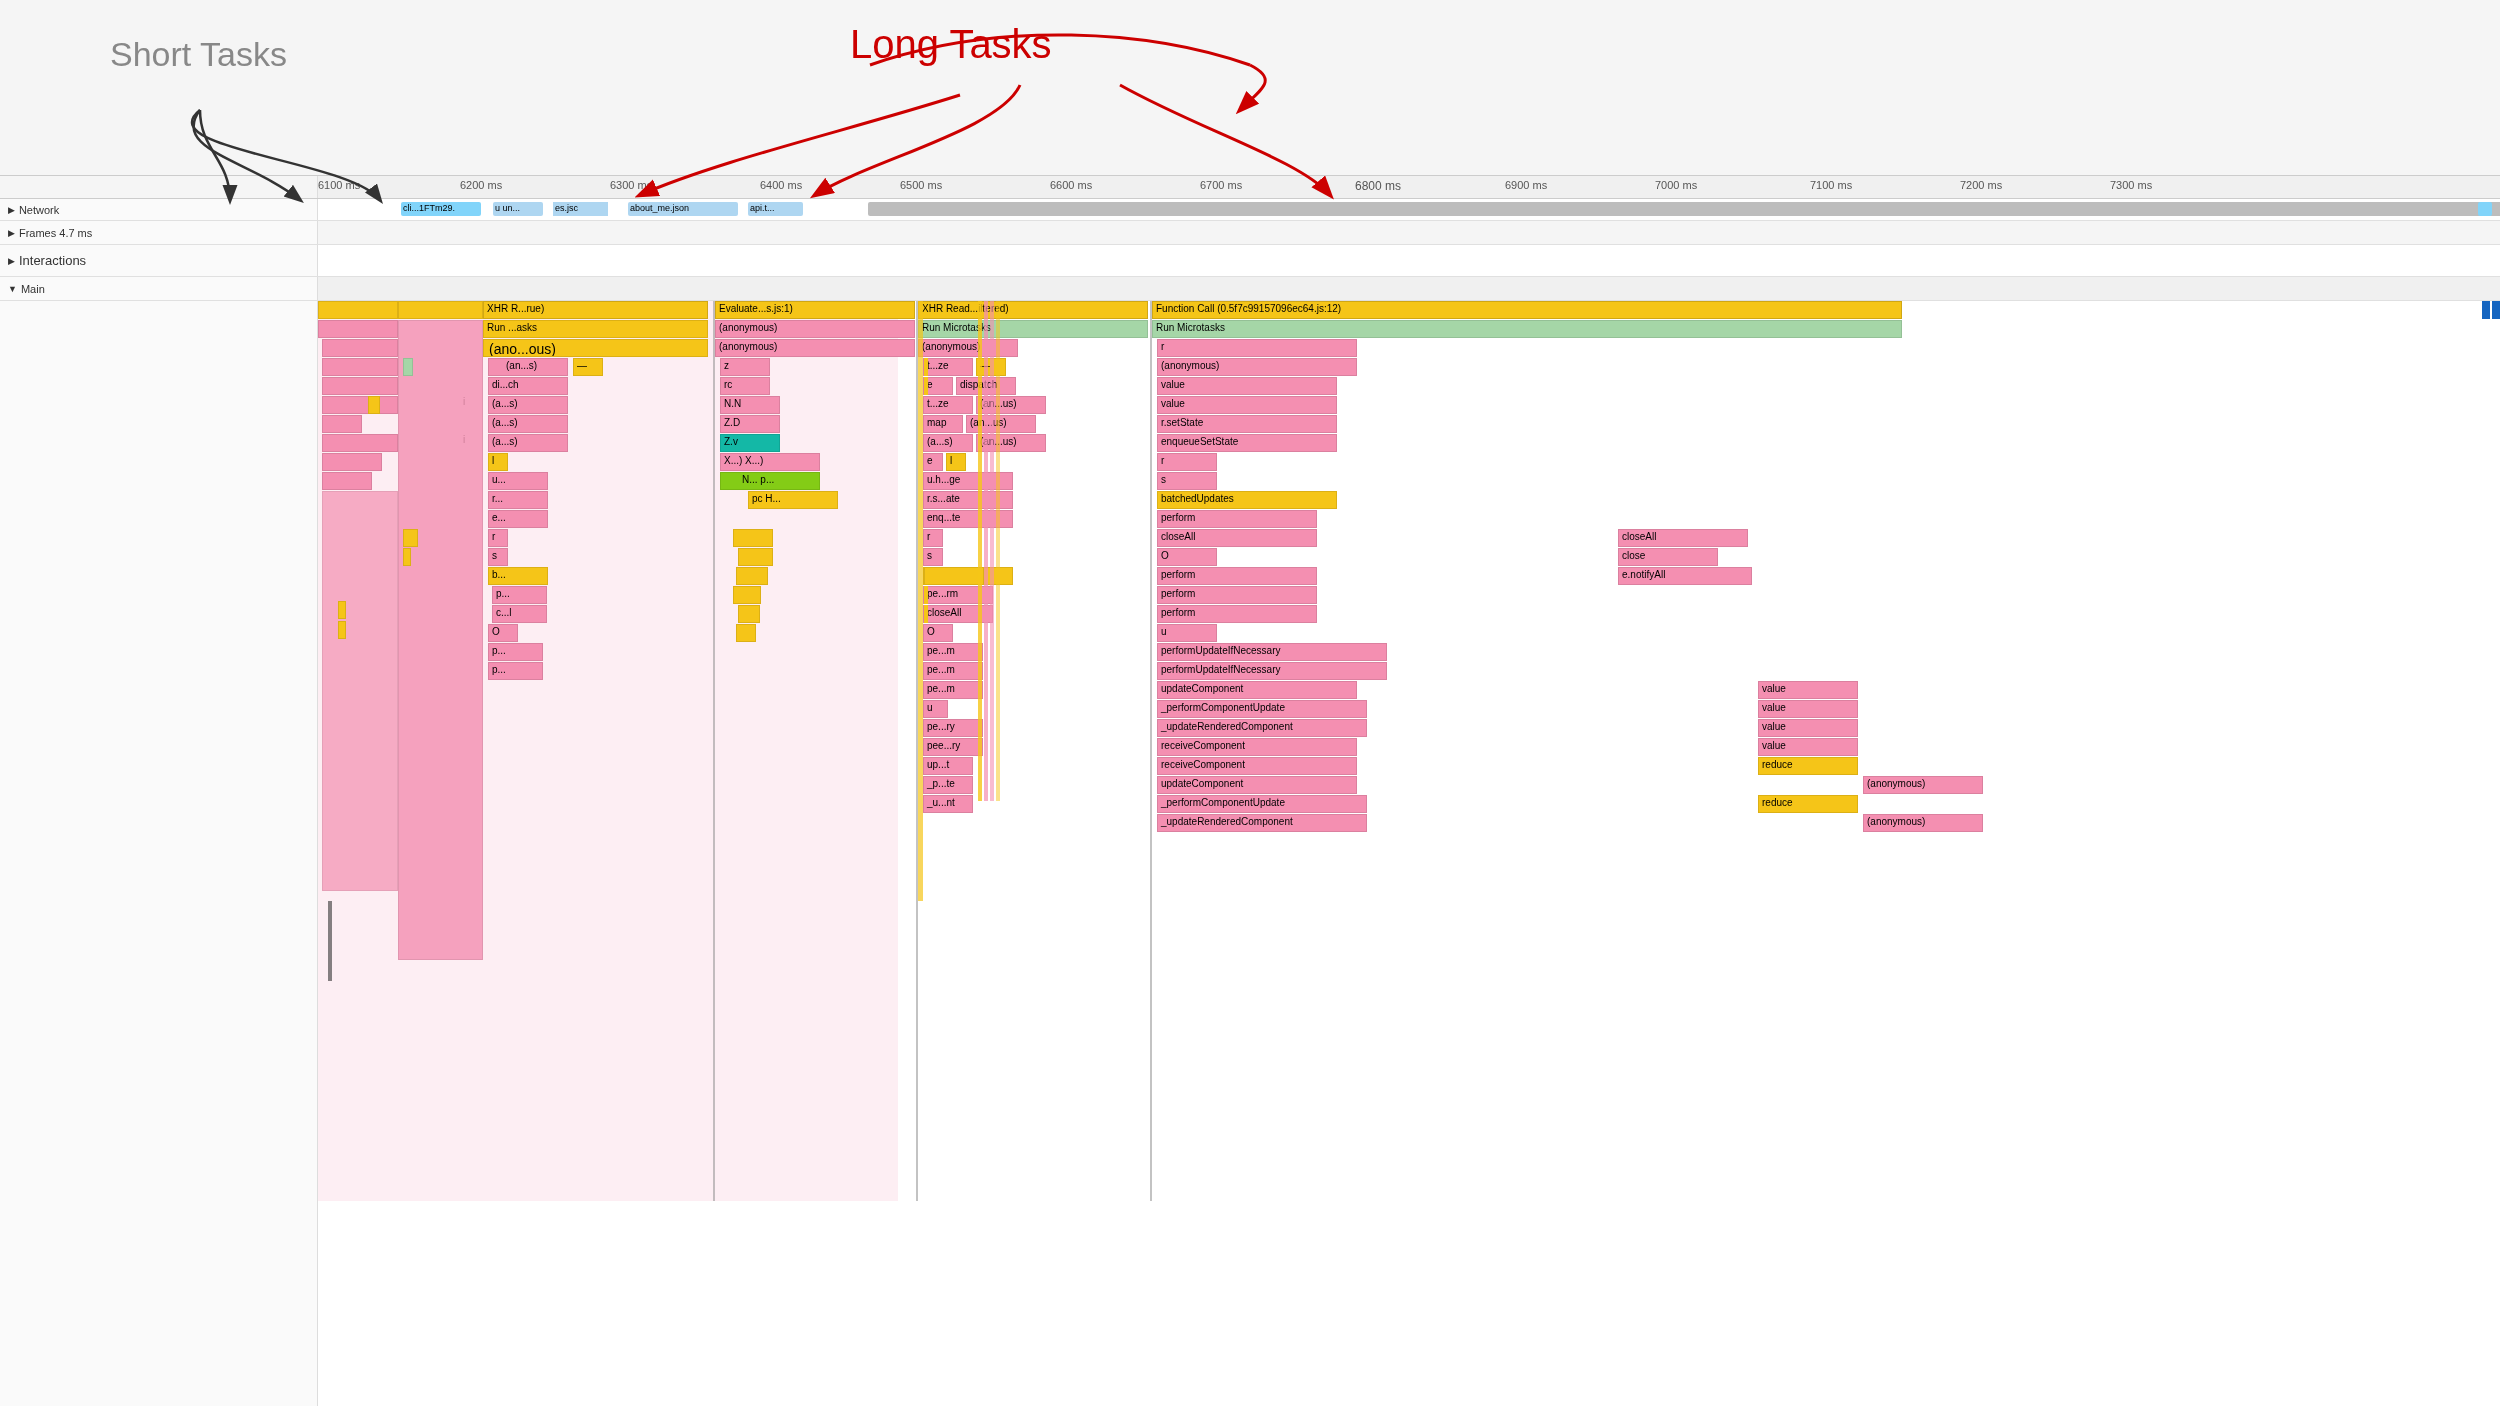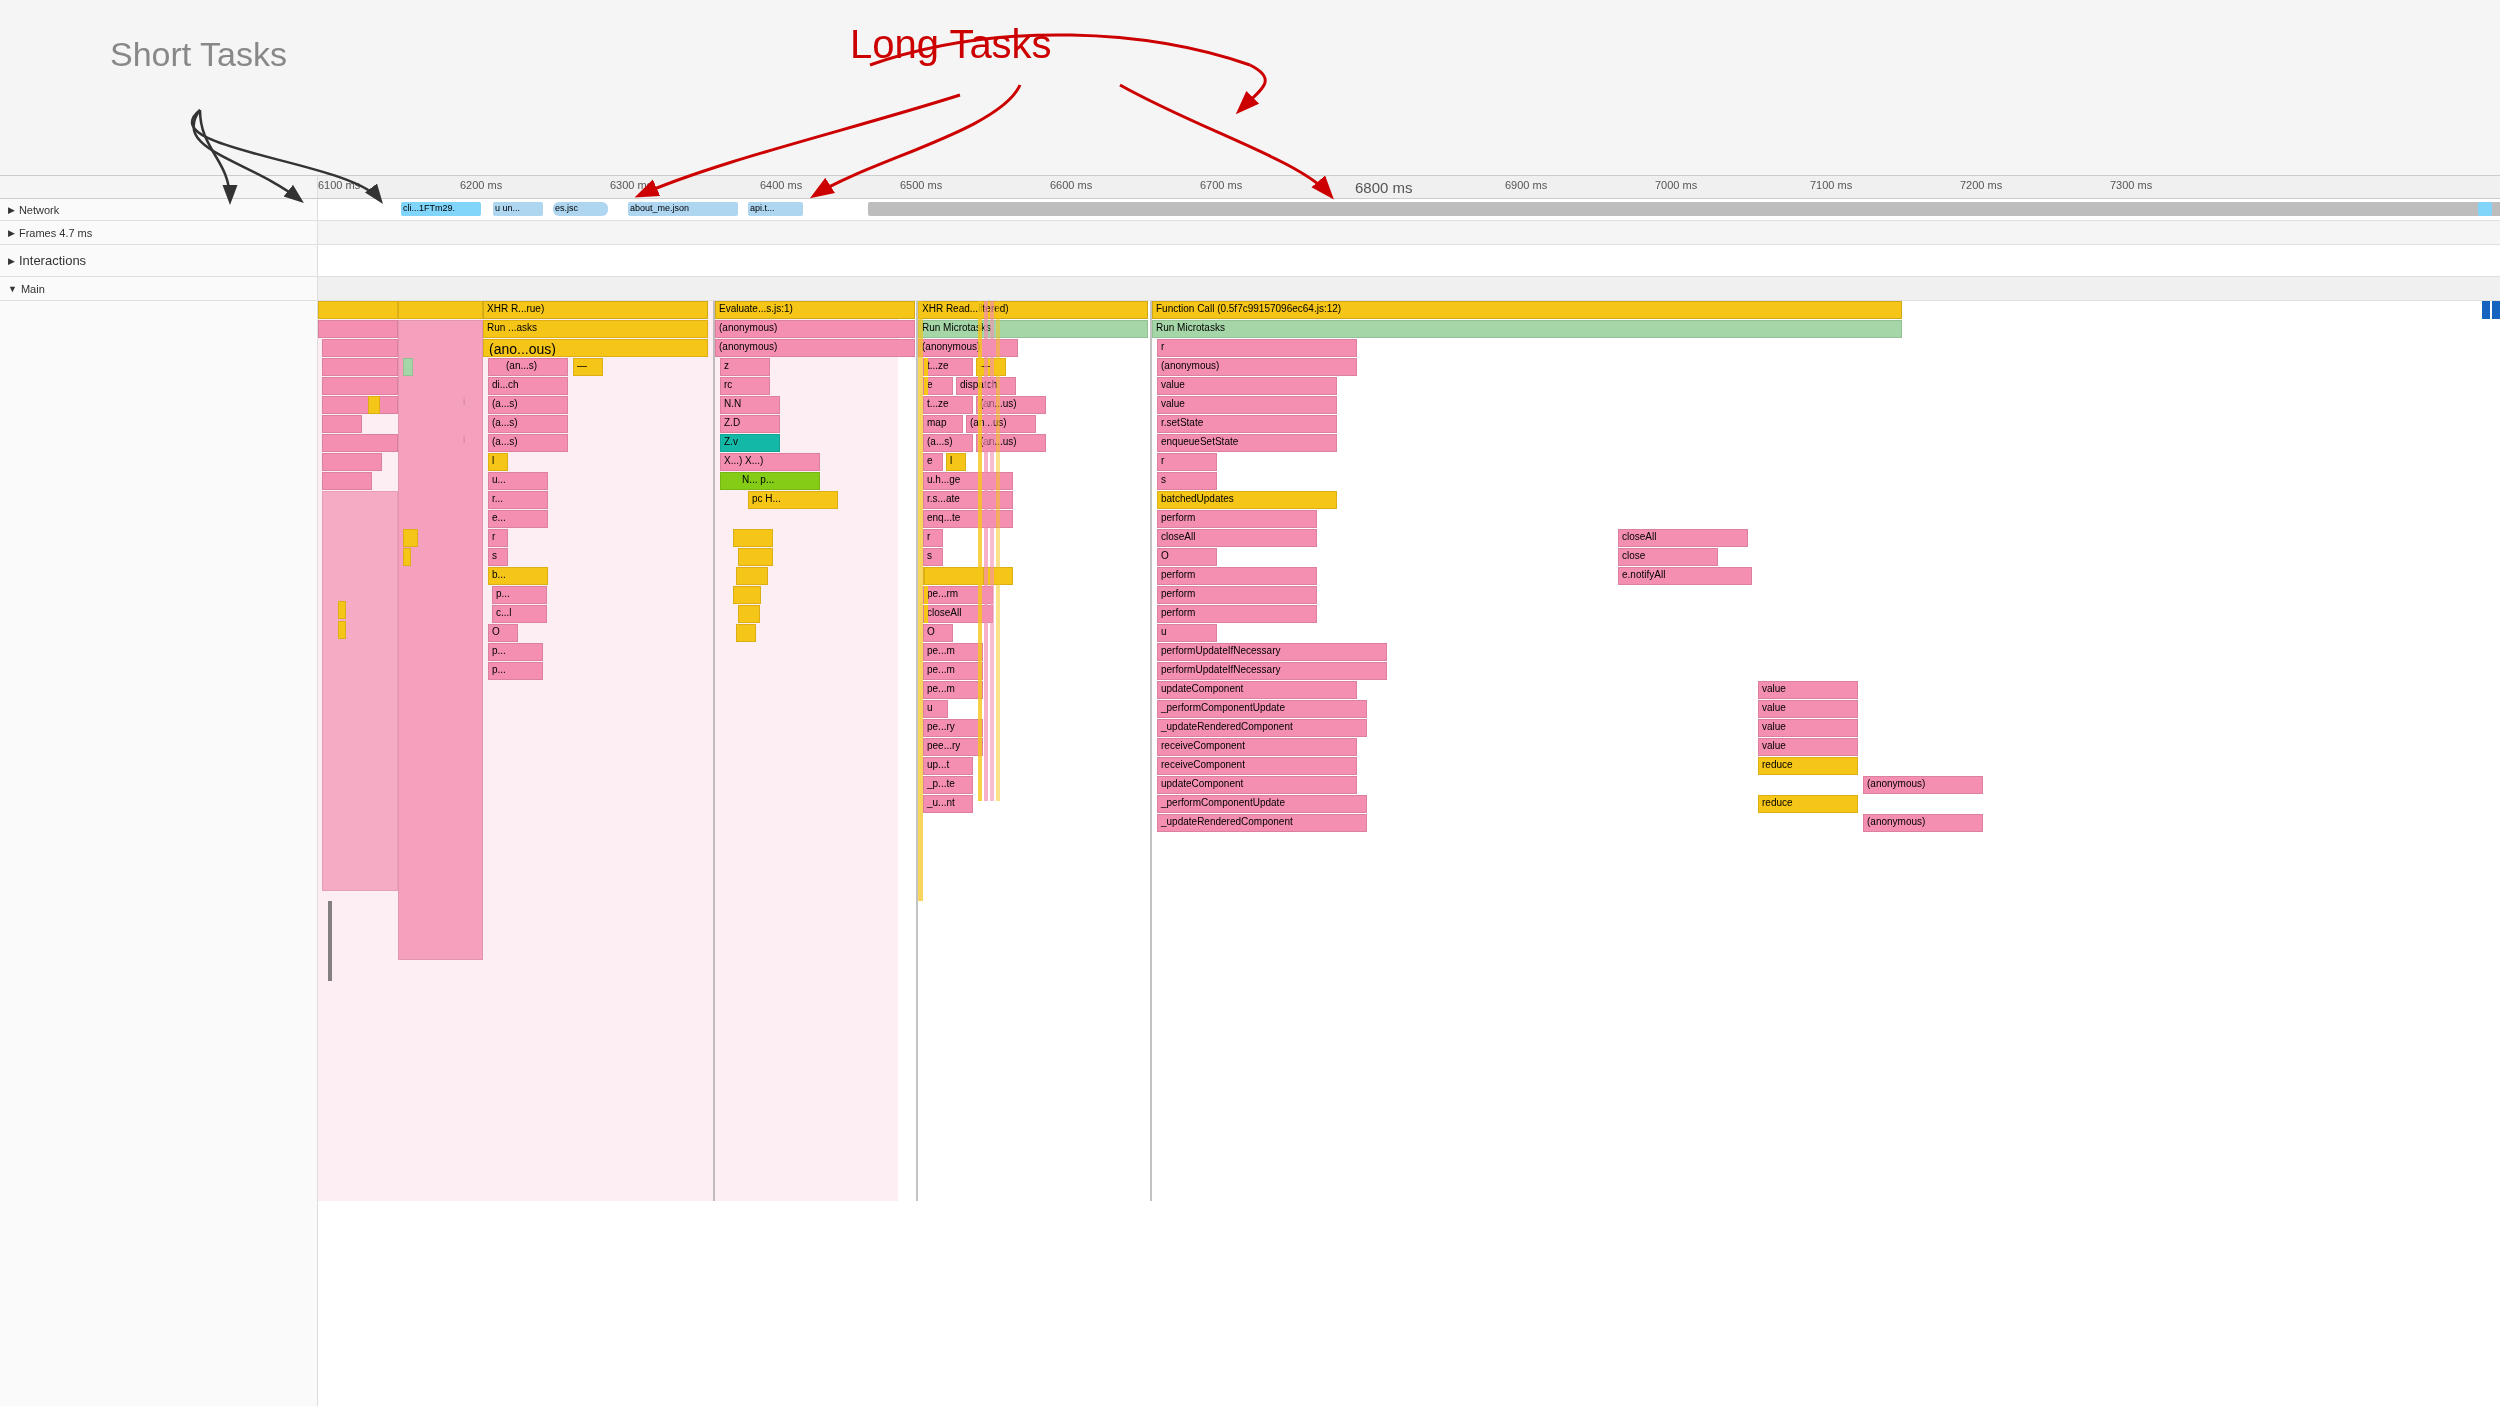--- a/index.html
+++ b/index.html
@@ -78,42 +78,42 @@
 
   <div style="position:absolute; left:0; width:318px; height:100%; background:#f5f5f5; border-right:1px solid #ddd;"></div>
 
   <span style="position:absolute; left:318px; top:3px; font-size:11px; color:#555;">6100 ms</span>
   <span style="position:absolute; left:460px; top:3px; font-size:11px; color:#555;">6200 ms</span>
   <span style="position:absolute; left:610px; top:3px; font-size:11px; color:#555;">6300 ms</span>
   <span style="position:absolute; left:760px; top:3px; font-size:11px; color:#555;">6400 ms</span>
   <span style="position:absolute; left:900px; top:3px; font-size:11px; color:#555;">6500 ms</span>
   <span style="position:absolute; left:1050px; top:3px; font-size:11px; color:#555;">6600 ms</span>
   <span style="position:absolute; left:1200px; top:3px; font-size:11px; color:#555;">6700 ms</span>
-  <span style="position:absolute; left:1355px; top:3px; font-size:15px; color:#555;">6800 ms</span>
+  <span style="position:absolute; left:1355px; top:3px; font-size:12px; color:#555;">6800 ms</span>
   <span style="position:absolute; left:1505px; top:3px; font-size:11px; color:#555;">6900 ms</span>
   <span style="position:absolute; left:1655px; top:3px; font-size:11px; color:#555;">7000 ms</span>
   <span style="position:absolute; left:1810px; top:3px; font-size:11px; color:#555;">7100 ms</span>
   <span style="position:absolute; left:1960px; top:3px; font-size:11px; color:#555;">7200 ms</span>
   <span style="position:absolute; left:2110px; top:3px; font-size:11px; color:#555;">7300 ms</span>
 </div>
 
 <div style="position:absolute; top:199px; left:0; right:0; bottom:0;">
 
   <div style="position:absolute; top:0; left:0; right:0; height:22px; border-bottom:1px solid #e0e0e0; display:flex;">
 
     <div style="width:318px; min-width:318px; padding:0 8px; display:flex; align-items:center; gap:4px; background:#fafafa; border-right:1px solid #ddd; font-size:11px; color:#333;">
       <span style="font-size:9px; cursor:pointer;">▶</span>
       <span>Network</span>
     </div>
 
     <div style="flex:1; height:100%; position:relative; background:white; overflow:hidden;">
 
       <div style="position:absolute; left:83px; top:3px; width:80px; height:14px; background:#81d4fa; border-radius:2px; font-size:9px; padding:1px 2px; overflow:hidden; white-space:nowrap;">cli...1FTm29.</div>
       <div style="position:absolute; left:175px; top:3px; width:50px; height:14px; background:#aed6f1; border-radius:2px; font-size:9px; padding:1px 2px; overflow:hidden; white-space:nowrap;">u un...</div>
-      <div style="position:absolute; left:235px; top:3px; width:55px; height:14px; background:#aed6f1; border-radius:6px; font-size:9px; padding:1px 2px; overflow:hidden; white-space:nowrap;">es.jsc</div>
+      <div style="position:absolute; left:235px; top:3px; width:55px; height:14px; background:#aed6f1; border-radius:0; font-size:9px; padding:1px 2px; overflow:hidden; white-space:nowrap;">es.jsc</div>
       <div style="position:absolute; left:310px; top:3px; width:110px; height:14px; background:#aed6f1; border-radius:2px; font-size:9px; padding:1px 2px; overflow:hidden; white-space:nowrap;">about_me.json</div>
       <div style="position:absolute; left:430px; top:3px; width:55px; height:14px; background:#aed6f1; border-radius:2px; font-size:9px; padding:1px 2px; overflow:hidden; white-space:nowrap;">api.t...</div>
 
       <div style="position:absolute; left:550px; top:3px; width:1900px; height:14px; background:#bdbdbd; border-radius:2px;"></div>
       <div style="position:absolute; right:8px; top:3px; width:14px; height:14px; background:#81d4fa; border-radius:2px;"></div>
     </div>
   </div>
 
   <div style="position:absolute; top:22px; left:0; right:0; height:24px; border-bottom:1px solid #e0e0e0; display:flex;">
     <div style="width:318px; min-width:318px; padding:0 8px; display:flex; align-items:center; gap:4px; background:#fafafa; border-right:1px solid #ddd; font-size:11px; color:#333;">

